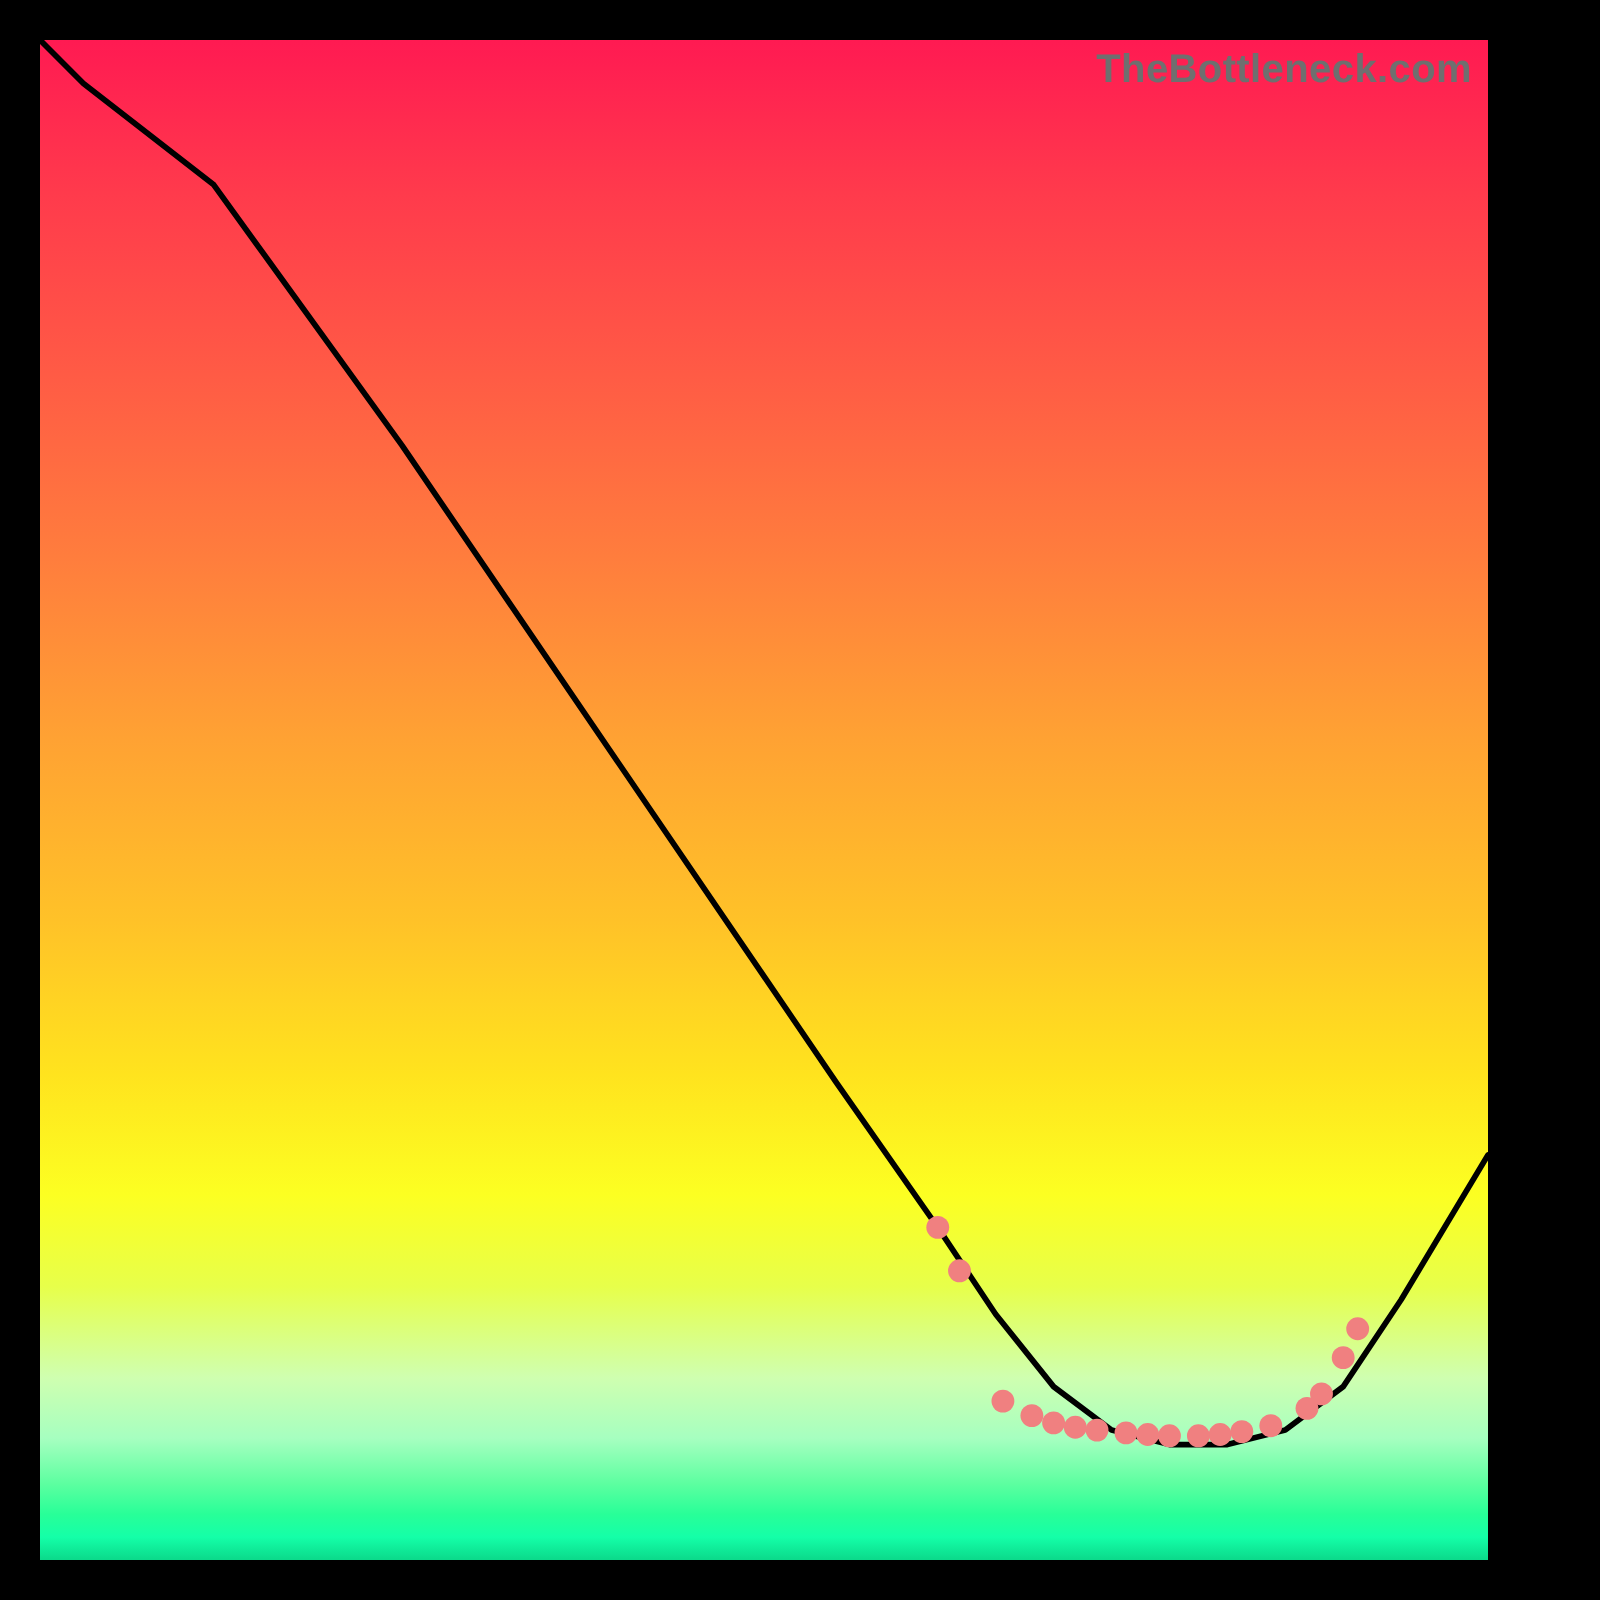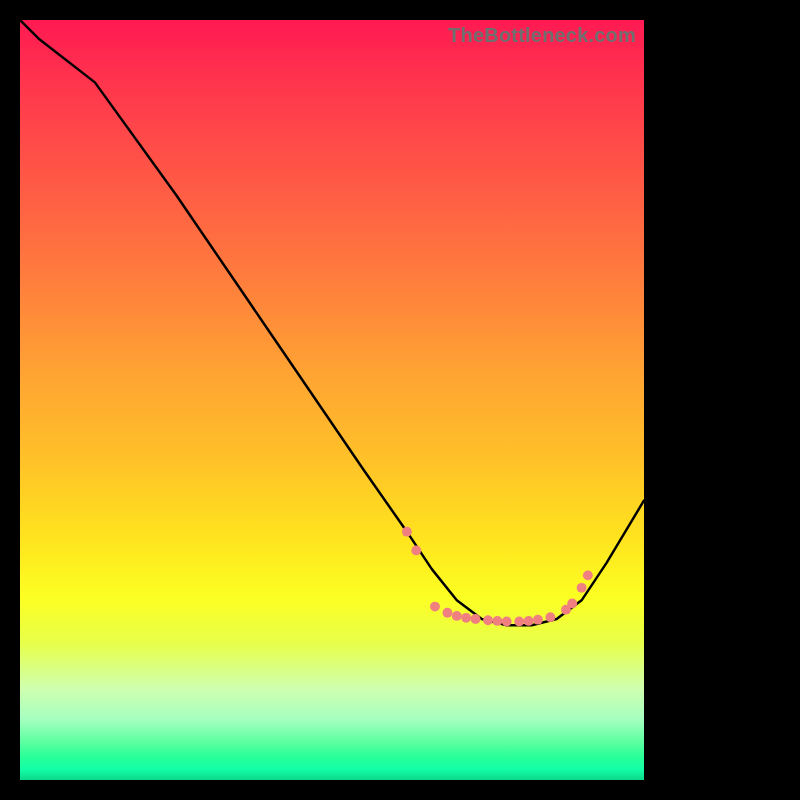--- a/index.html
+++ b/index.html
@@ -9,21 +9,21 @@
     left: 20px;
     top: 20px;
     width: 760px;
     height: 760px;
     background: #000;
   }
   .plot-area {
     position: absolute;
     left: 0;
     top: 0;
-    width: 624px;
+    width: 724px;
     height: 760px;
   }
   .gradient {
     position: absolute;
     inset: 0;
     
     background: linear-gradient(
       to bottom,
       #ff1a52 0%,
       #ff3a4c 10%,

